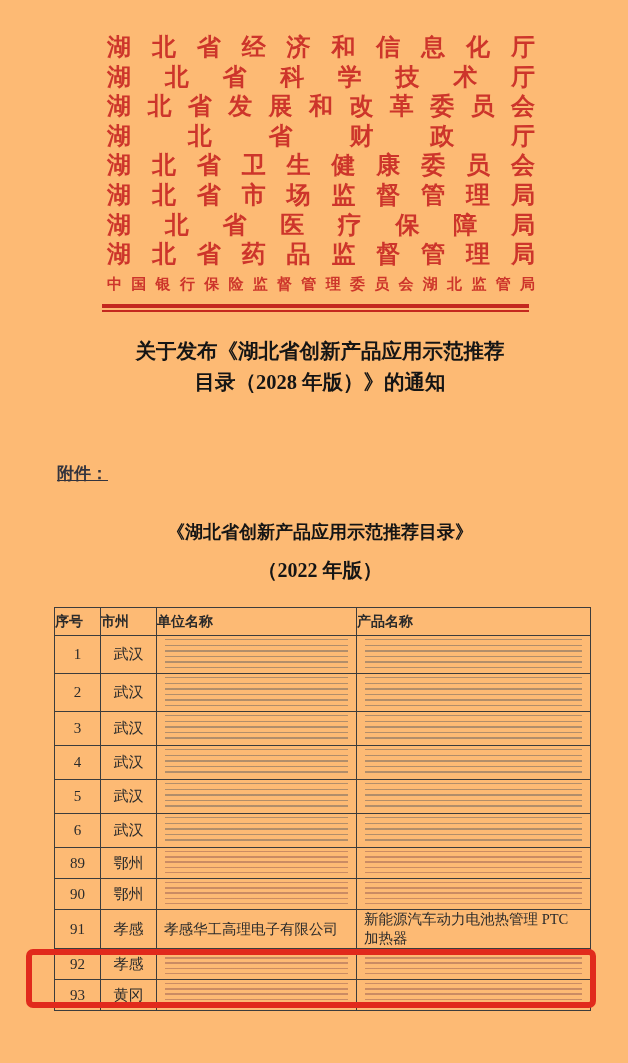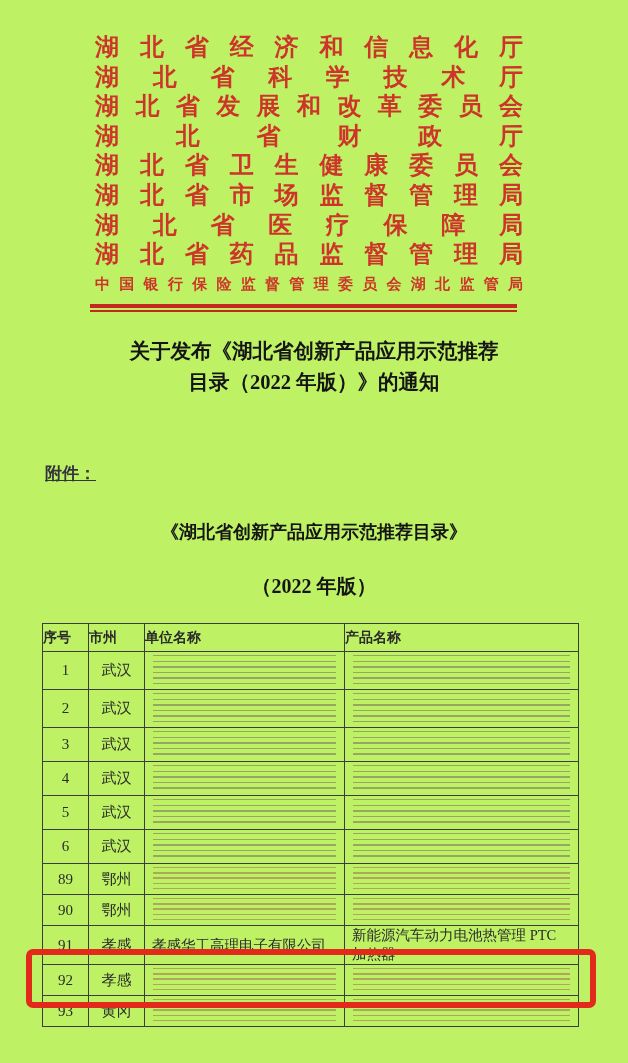--- a/index.html
+++ b/index.html
@@ -1,23 +1,24 @@
 <!DOCTYPE html>
 <html><head>
 <meta charset="utf-8">
 <style>
   * { margin:0; padding:0; box-sizing:border-box; }
   html,body { background:#ffffff; }
   .page {
     position:relative;
     width:628px; height:1063px;
-    background:#bef264;
+    background:#fdba74;
     overflow:hidden;
     font-family:"Liberation Serif","DejaVu Serif",serif;
     color:#222;
+    padding-left:12px;
   }
 
   
   .gov-block { padding-top:33px; width:428px; margin-left:95px; }
   .gov-line {
     display:block;
     font-size:24px; line-height:29.6px;
     font-weight:700;
     color:#cd352b;
     text-align:justify;
@@ -53,21 +54,21 @@
     margin-top:64px; margin-left:45px;
     font-size:17px; font-weight:600; color:#33343e;text-decoration:underline;
   }
 
   
   .catalog-title {
     margin-top:32px; text-align:center;
     font-size:18px; font-weight:700; color:#151515; line-height:30px;
   }
   .catalog-edition {
-    margin-top:24px; text-align:center;
+    margin-top:8px; text-align:center;
     font-size:20px; font-weight:700; color:#151515; line-height:30px;
   }
 
   
   .catalog-table {
     margin:22px 0 0 42px;
     width:536px;
     border-collapse:collapse;
     table-layout:fixed;
   }
@@ -135,21 +136,21 @@
   </div>
 
   <div class="red-rule">
     <div class="thick"></div>
     <div class="thin"></div>
   </div>
 
 
   <div class="notice-title">
     <div>关于发布《湖北省创新产品应用示范推荐</div>
-    <div>目录（2022 年版）》的通知</div>
+    <div>目录（2028 年版）》的通知</div>
   </div>
 
   <div class="attachment">附件：</div>
 
   <div class="catalog-title">《湖北省创新产品应用示范推荐目录》</div>
   <div class="catalog-edition">（2022 年版）</div>
 
   <table class="catalog-table">
     <colgroup>
         <col style="width:46px">

